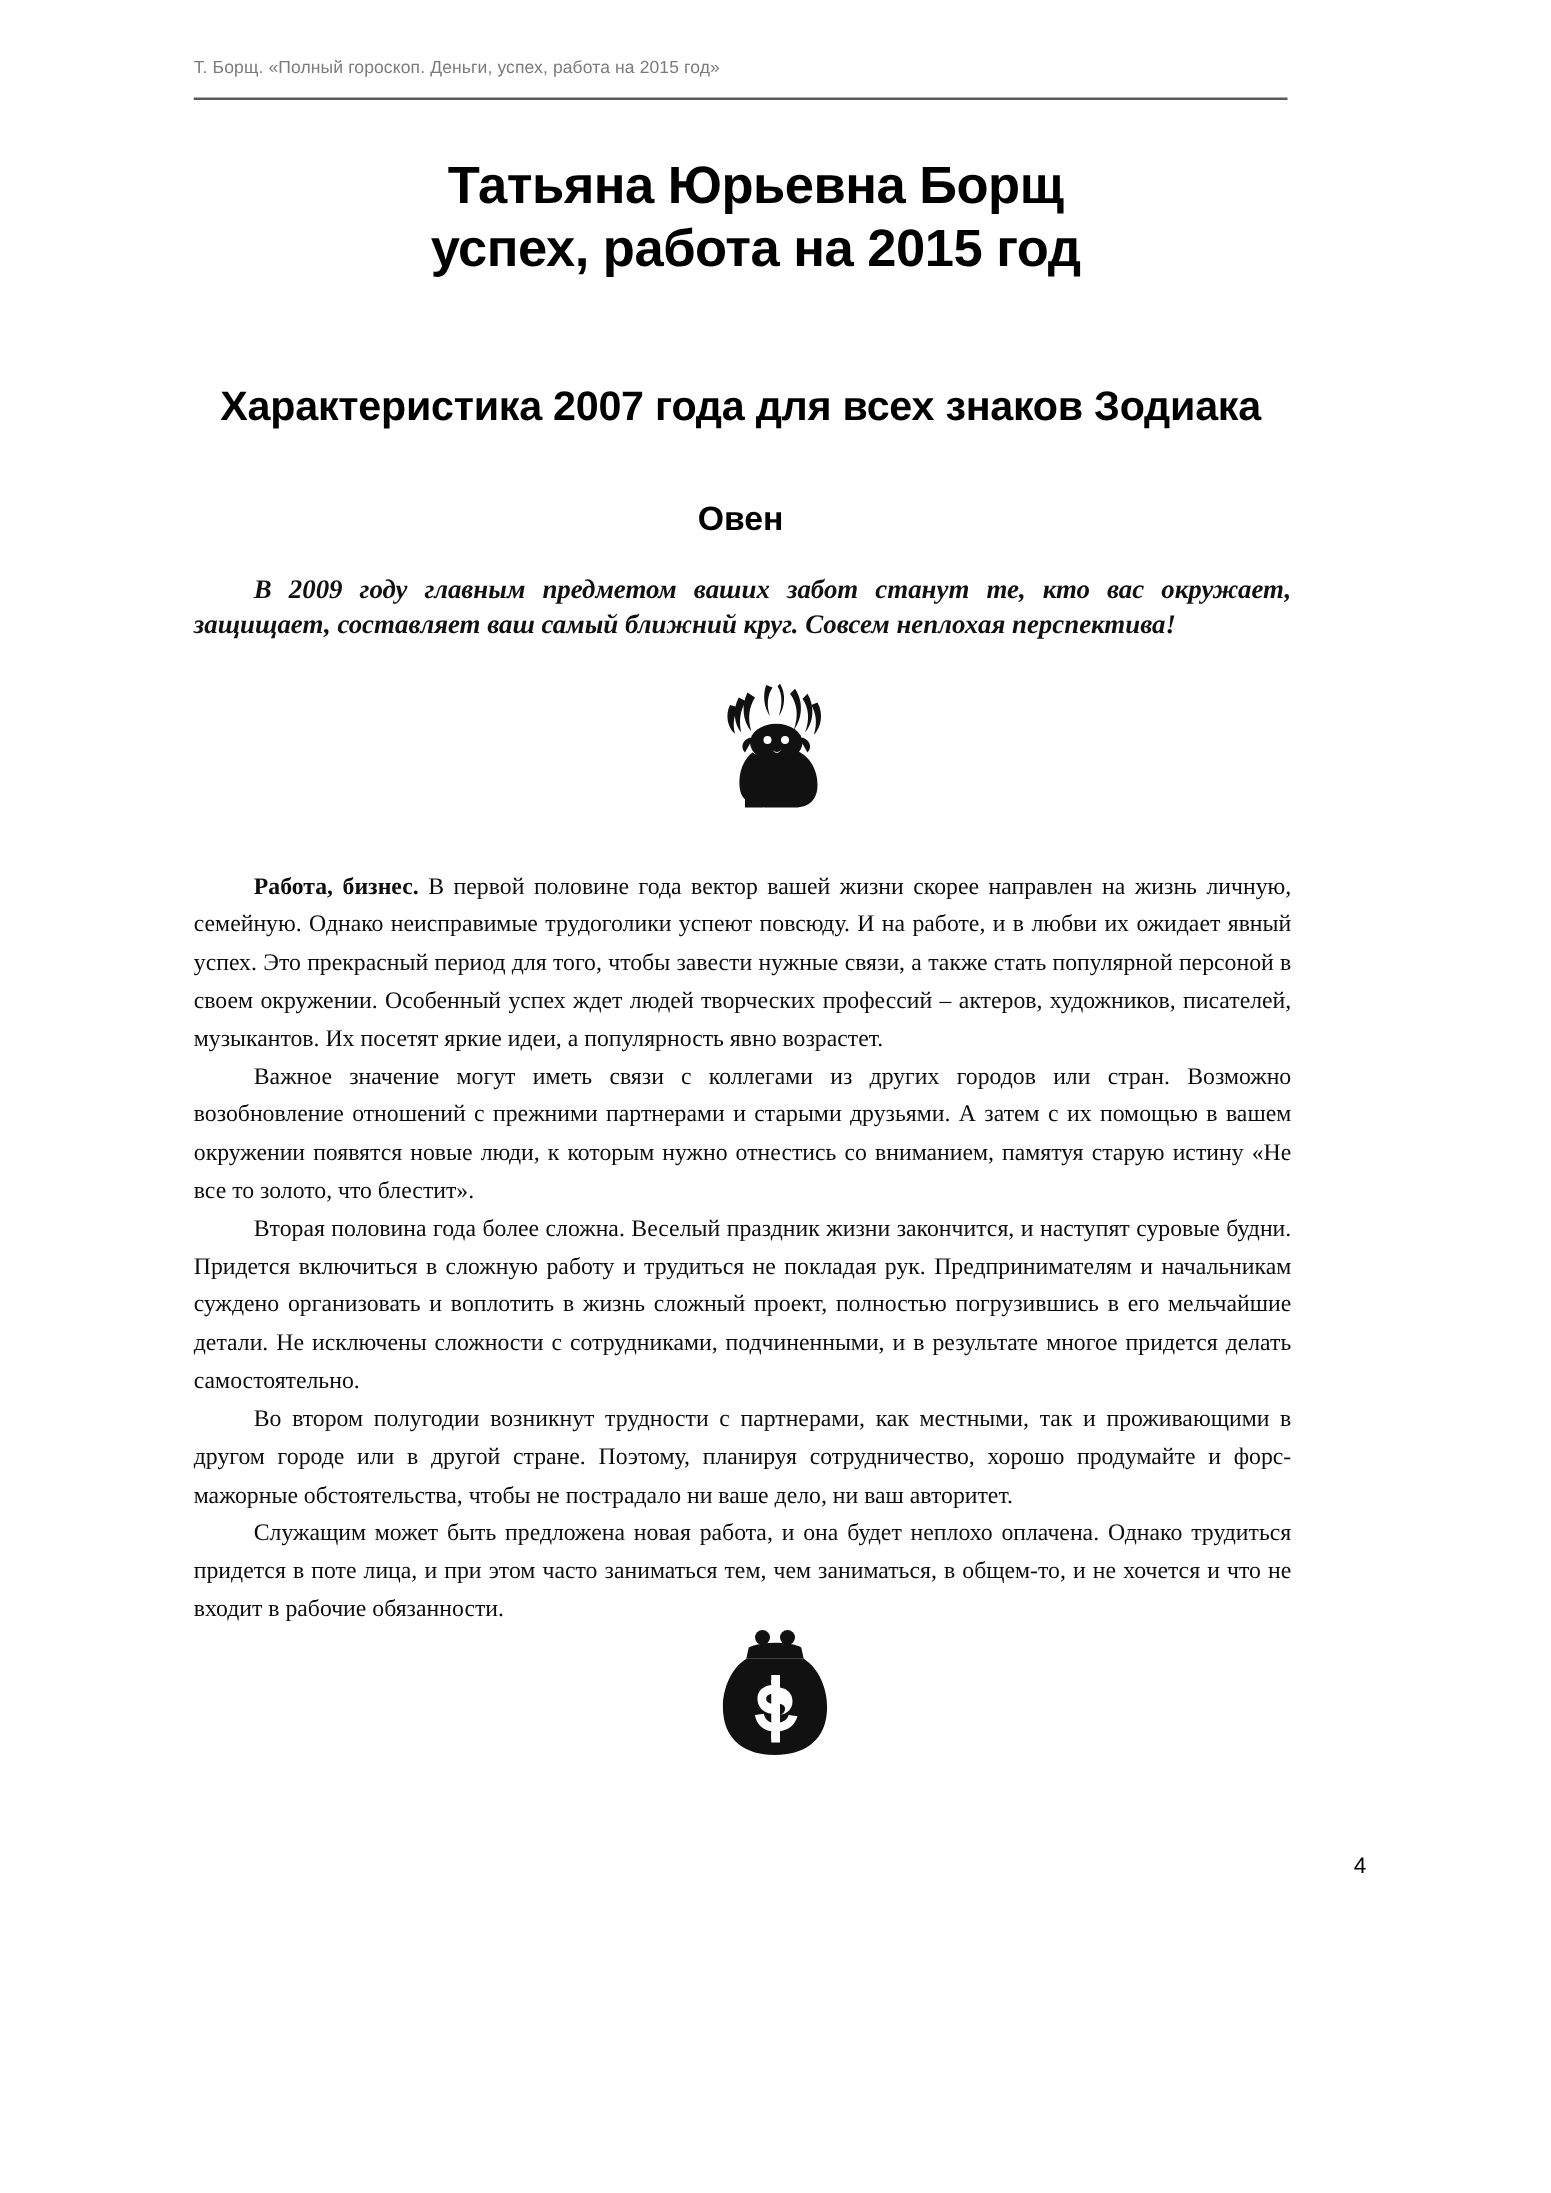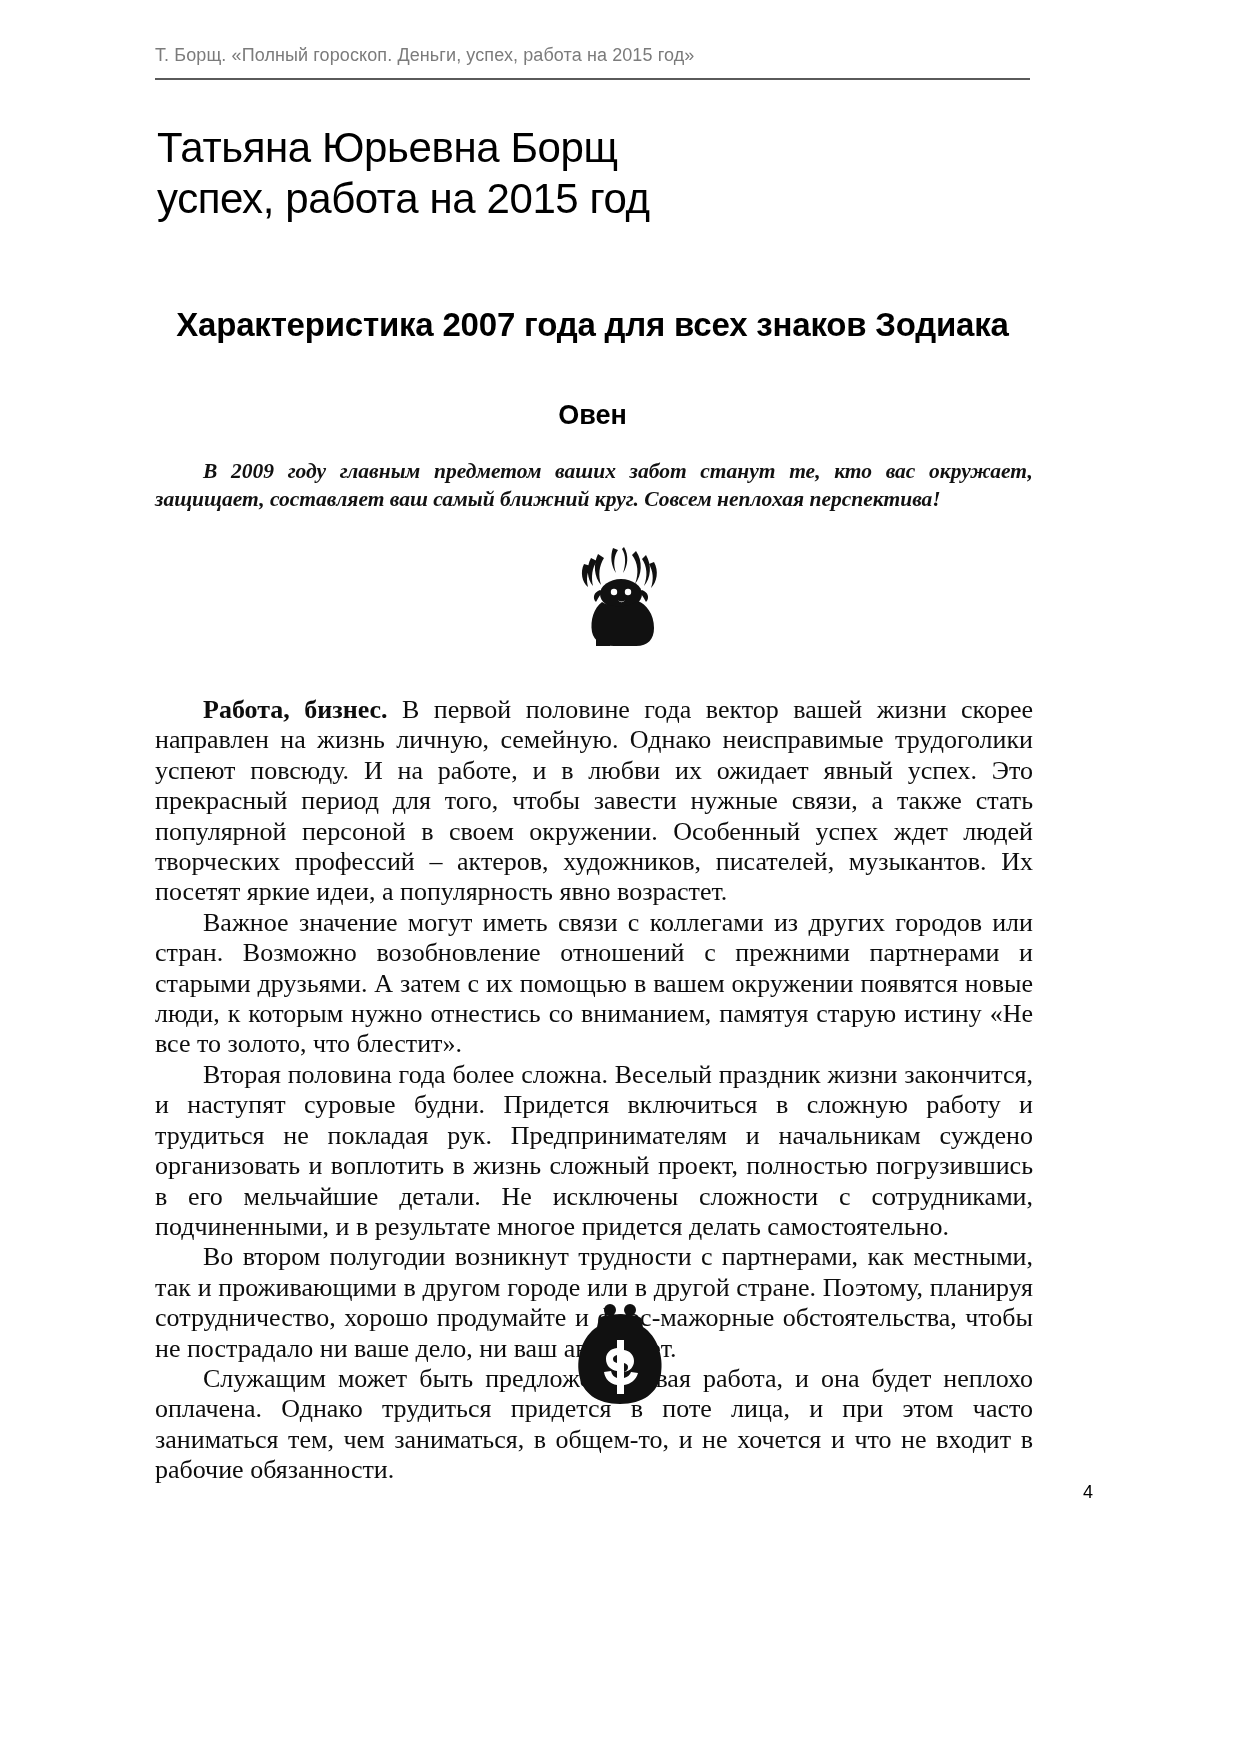--- a/index.html
+++ b/index.html
@@ -17,43 +17,43 @@
     box-sizing: border-box;
   }
 
   
   .running-header {
     position: absolute;
     left: 155px;
     top: 45px;
     width: 875px;
     font-family: "Liberation Sans", sans-serif;
-    font-size: 18px;
+    font-size: 14px;
     color: #7b7b7b;
     letter-spacing: 0.1px;
     white-space: nowrap;
   }
   .header-rule {
     position: absolute;
     left: 155px;
     top: 78px;
     width: 875px;
     height: 2px;
     background: #5a5a5a;
   }
 
   
   .title-block {
     position: absolute;
-    left: 157px;
+    left: 167px;
     top: 122px;
     width: 875px;
-    text-align: left;
-    font-family: "Liberation Sans", sans-serif;
-    font-weight: normal;
+    text-align: center;
+    font-family: "Liberation Sans", sans-serif;
+    font-weight: bold;
     color: #000000;
   }
   .title-line {
     font-size: 42px;
     line-height: 51px;
     letter-spacing: -0.4px;
   }
 
   .subtitle {
     position: absolute;
@@ -110,21 +110,21 @@
   .illo-purse { top: 1300px; }
   .illustration svg { display: inline-block; }
 
   
   .body-copy {
     position: absolute;
     left: 155px;
     top: 695px;
     width: 878px;
     font-family: "Liberation Serif", serif;
-    font-size: 26px;
+    font-size: 19px;
     line-height: 30.4px;
     text-align: justify;
     color: #0d0d0d;
   }
   .body-copy p {
     margin: 0;
     text-indent: 48px;
   }
   .body-copy .lead-in {
     font-weight: bold;

